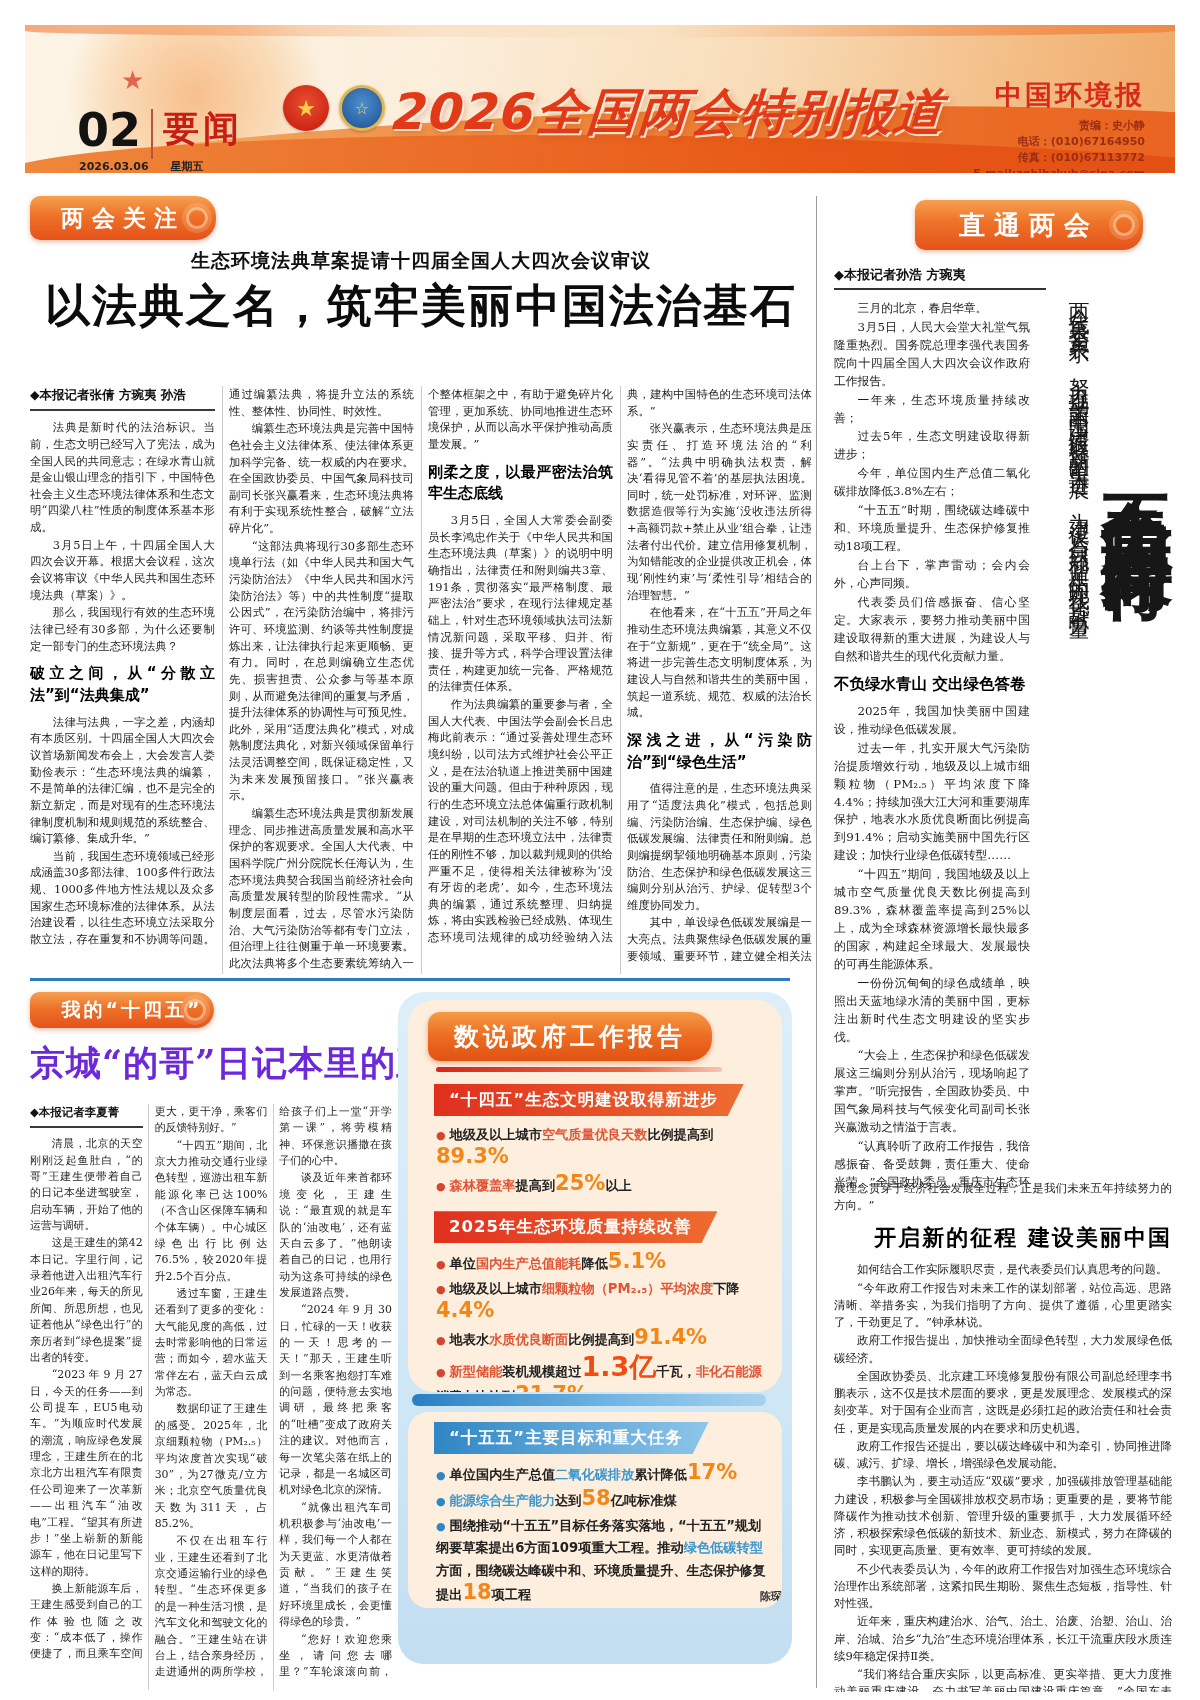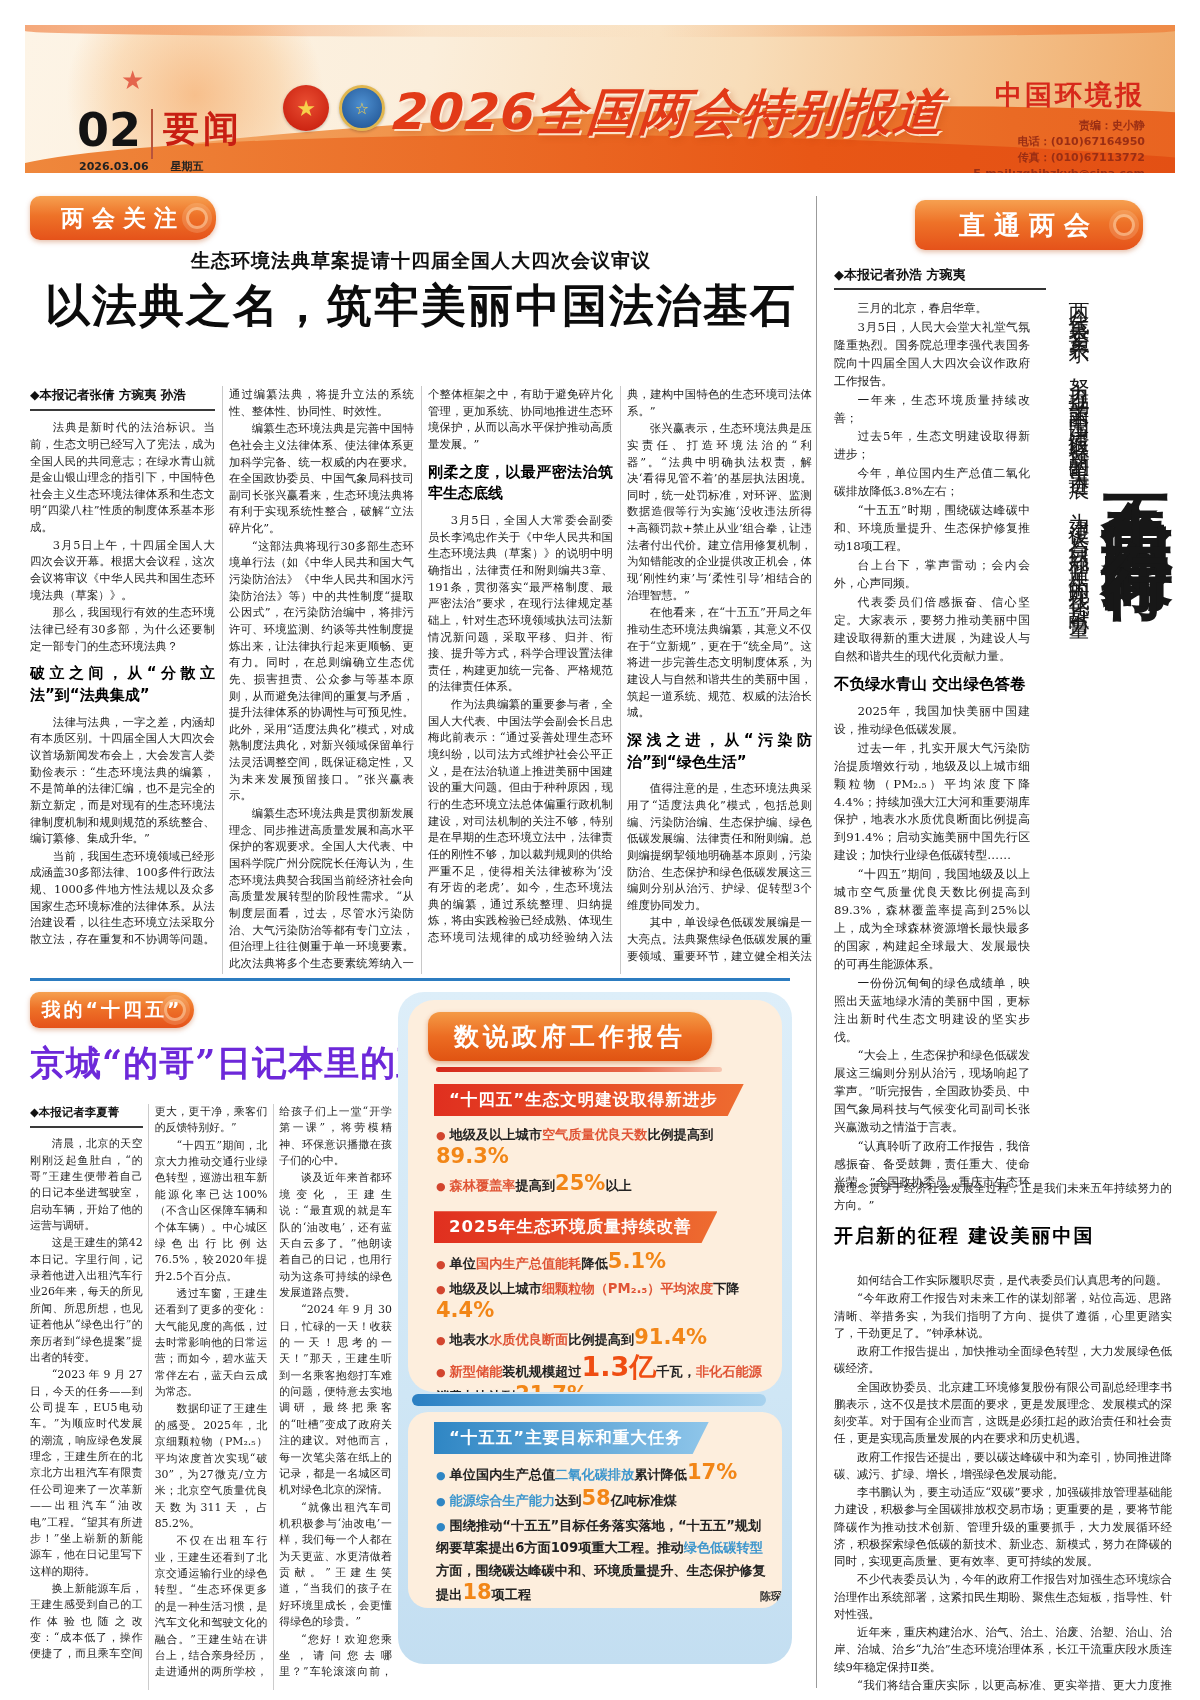--- a/index.html
+++ b/index.html
@@ -41,21 +41,21 @@
   .contact-line{font-size:11px;font-weight:bold;color:#9a2e14;line-height:1.45;}
   
   .badge{position:absolute;background:linear-gradient(180deg,#f6a050 0%,#ee7228 45%,#e5521a 100%);
          color:#fff;font-weight:900;display:flex;align-items:center;justify-content:center;
          border-radius:10px 20px 20px 10px;box-shadow:0 2px 5px rgba(180,70,10,.35);white-space:nowrap;}
   .badge::after{content:"";position:absolute;right:8px;top:50%;transform:translateY(-50%);
          width:16px;height:16px;border-radius:50%;border:3px solid rgba(255,226,190,.55);
          box-shadow:0 0 0 4px rgba(255,226,190,.2);}
   .badge-lianghui{left:30px;top:196px;width:186px;height:44px;font-size:23px;letter-spacing:8px;}
   .badge-zhitong{left:915px;top:200px;width:228px;height:50px;font-size:26px;letter-spacing:9px;}
-  .badge-wode{left:30px;top:992px;width:164px;height:36px;font-size:19px;letter-spacing:3px;}
+  .badge-wode{left:30px;top:992px;width:164px;height:36px;font-size:19px;letter-spacing:3px;padding-left:20px;}
   
   .kicker{position:absolute;left:30px;top:248px;width:782px;text-align:center;font-size:19px;font-weight:bold;
           color:#111;font-family:"DejaVu Serif","Liberation Serif",serif;letter-spacing:1px;}
   .headline{position:absolute;left:30px;top:276px;width:782px;text-align:center;font-size:45px;font-weight:900;
           color:#0c0c0c;letter-spacing:2px;white-space:nowrap;}
   .article{text-align:justify;font-family:"DejaVu Serif","Liberation Serif",serif;color:#1d1d1d;overflow:hidden;column-fill:auto;}
   .article p{margin:0 0 1px;text-indent:2em;}
   .article p.noindent{text-indent:0;}
   .article h4{font-size:15px;font-weight:900;margin:9px 0 7px;line-height:1.45;color:#000;
           font-family:"DejaVu Sans","Liberation Sans",sans-serif;}
@@ -102,21 +102,21 @@
   .v-divider{position:absolute;left:816px;top:196px;width:1px;height:1492px;background:#9b9b9b;}
   .dl-byline{position:absolute;left:834px;top:266px;width:212px;font-size:13px;font-weight:900;color:#111;
           border-bottom:2px solid #333;padding-bottom:4px;}
   .dl-col{position:absolute;left:834px;top:300px;width:196px;height:888px;font-size:11.8px;line-height:1.52;}
   .dl-col h4{font-size:15.5px;margin:8px 0 7px;}
   .v-quote{position:absolute;right:104px;top:286px;height:838px;writing-mode:vertical-rl;
           font-family:"DejaVu Serif","Liberation Serif",serif;font-size:21px;letter-spacing:6px;line-height:1.62;color:#181818;}
   .v-headline{position:absolute;right:14px;top:438px;height:662px;writing-mode:vertical-rl;
           font-family:"DejaVu Serif","Liberation Serif",serif;font-size:72px;font-weight:900;letter-spacing:4px;color:#171717;}
   .dl-wide{position:absolute;left:834px;top:1180px;width:338px;height:512px;font-size:11.5px;line-height:1.5;}
-  .dl-wide h4{font-size:19px;text-align:left;margin:7px 0 23px;letter-spacing:2px;}
+  .dl-wide h4{font-size:22px;text-align:right;margin:7px 0 8px;letter-spacing:2px;}
 </style>
 </head>
 <body>
 
 <div class="page">
 
   <div class="banner">
     <div class="sun"></div>
     <div class="topstreak"></div>
     <div class="wave1"></div>

